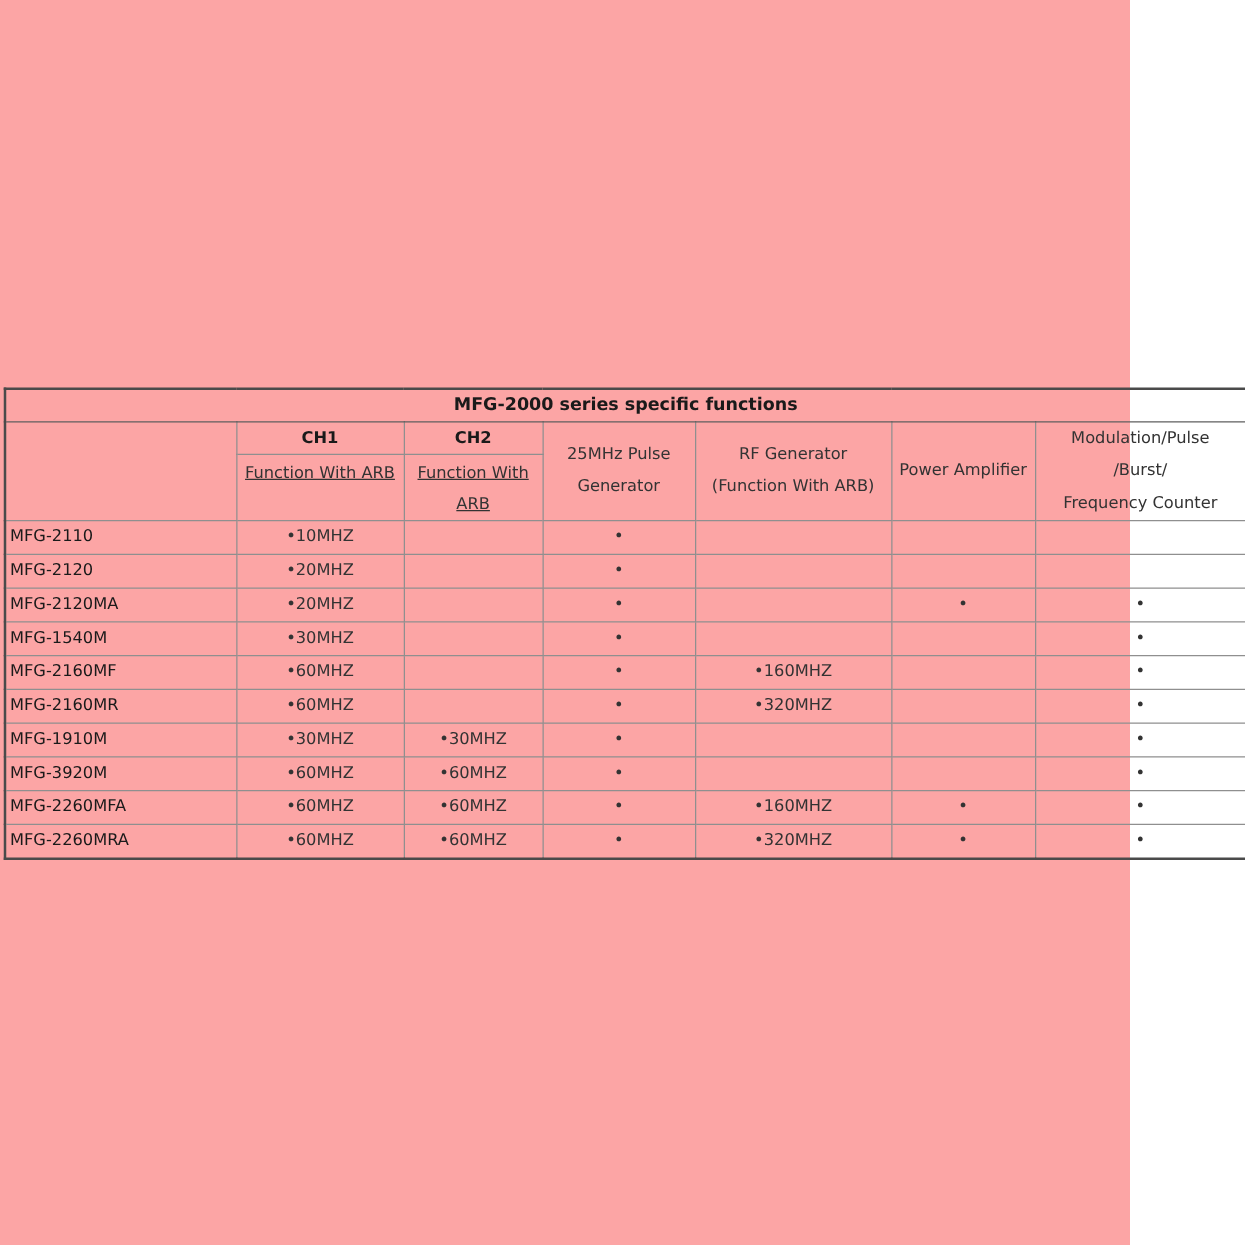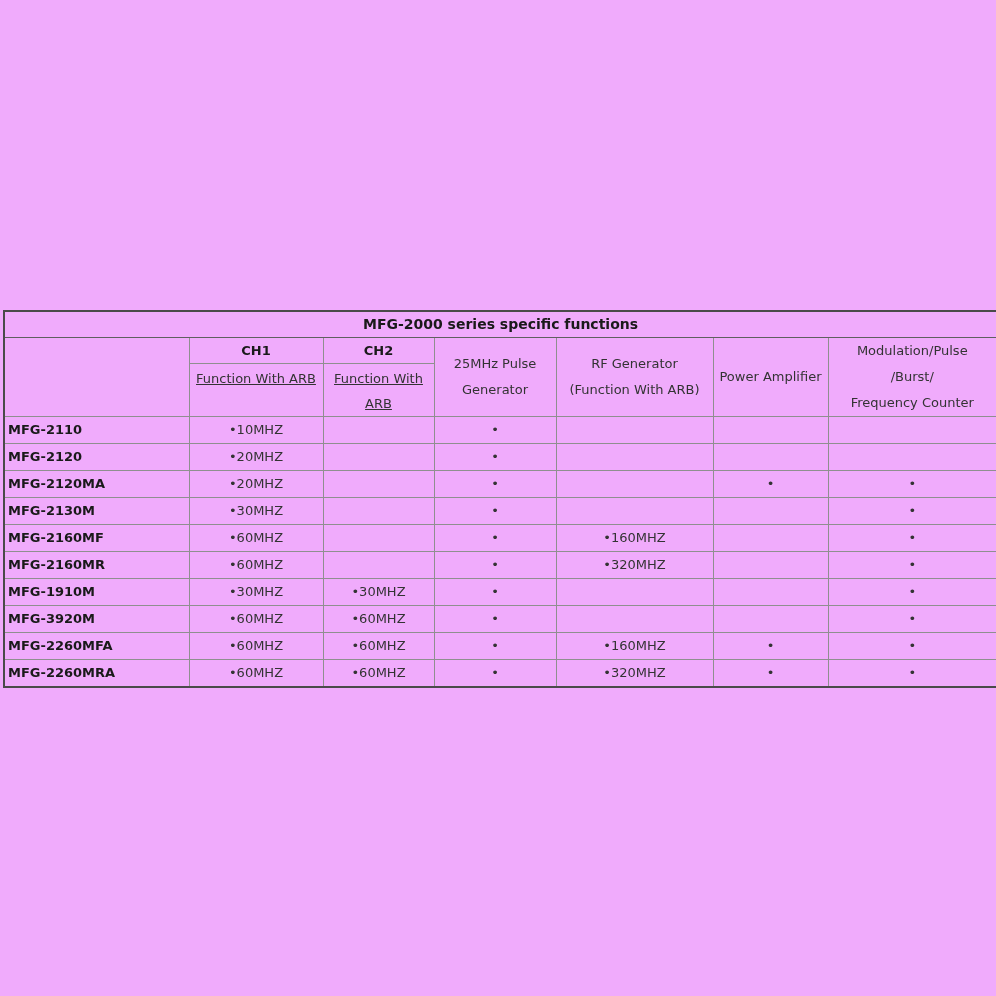--- a/index.html
+++ b/index.html
@@ -6,23 +6,23 @@
     margin: 0;
     padding: 0;
     width: 996px;
     height: 996px;
     background: #ffffff;
     overflow: hidden;
     font-family: "DejaVu Sans", "Liberation Sans", sans-serif;
   }
   .page {
     position: relative;
-    width: 996px;
+    width: 904px;
     height: 996px;
-    background: #f0abfc;
+    background: #fca5a5;
   }
   table.spec-table {
     position: absolute;
     left: 3px;
     top: 310px;
     width: 993px;
     table-layout: fixed;
     border-collapse: collapse;
     border-spacing: 0;
     border: 2px solid #4a4a4a;
@@ -64,21 +64,21 @@
   td.span-head {
     line-height: 26px;
   }
   tbody td {
     height: 26px;
     line-height: 26px;
   }
   tbody td.model {
     text-align: left;
     padding-left: 3px;
-    font-weight: 700;
+    font-weight: 400;
     color: #1a1a1a;
   }
 </style>
 </head>
 <body>
 
 <div class="page">
   <table class="spec-table">
     <colgroup>
       <col style="width:185px">
@@ -134,21 +134,21 @@
         <tr>
     <td class="model">MFG-2120MA</td>
     <td>•20MHZ</td>
     <td></td>
     <td>•</td>
     <td></td>
     <td>•</td>
     <td>•</td>
   </tr>
         <tr>
-    <td class="model">MFG-2130M</td>
+    <td class="model">MFG-1540M</td>
     <td>•30MHZ</td>
     <td></td>
     <td>•</td>
     <td></td>
     <td></td>
     <td>•</td>
   </tr>
         <tr>
     <td class="model">MFG-2160MF</td>
     <td>•60MHZ</td>

